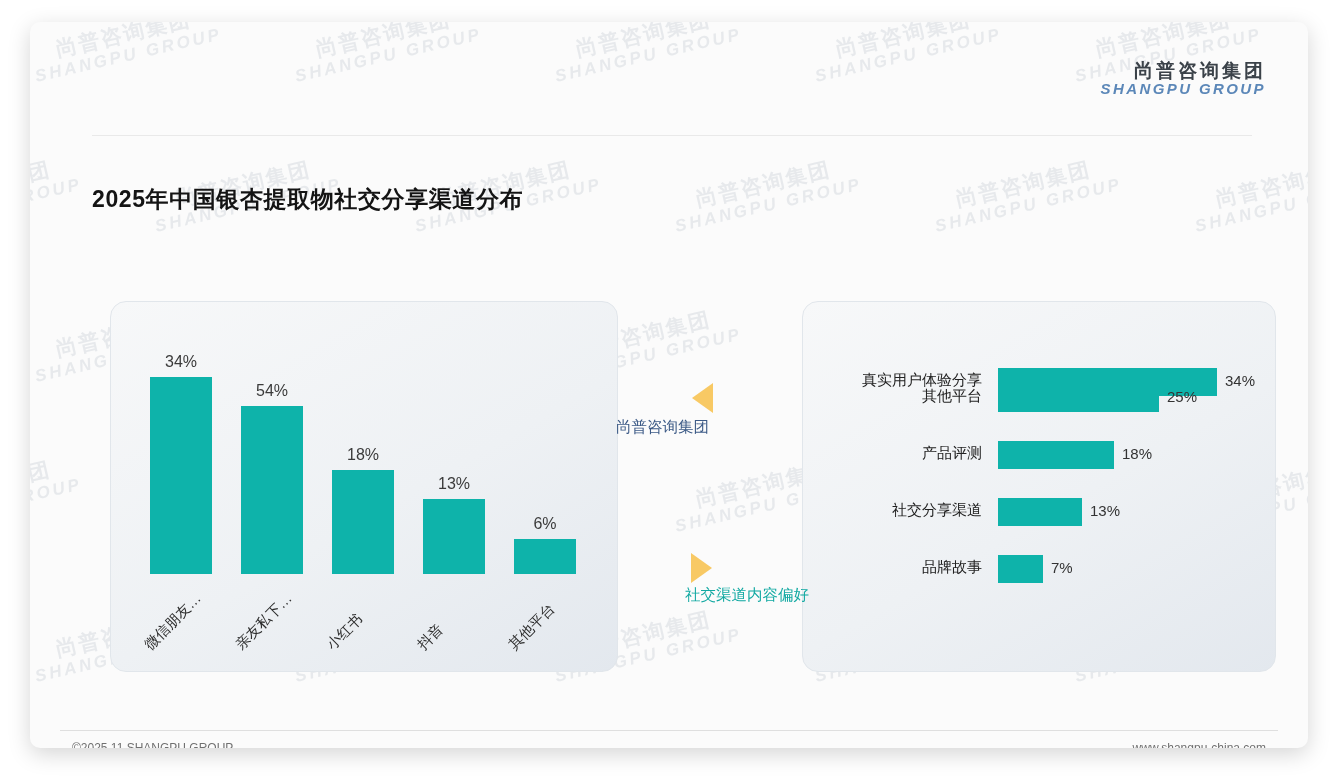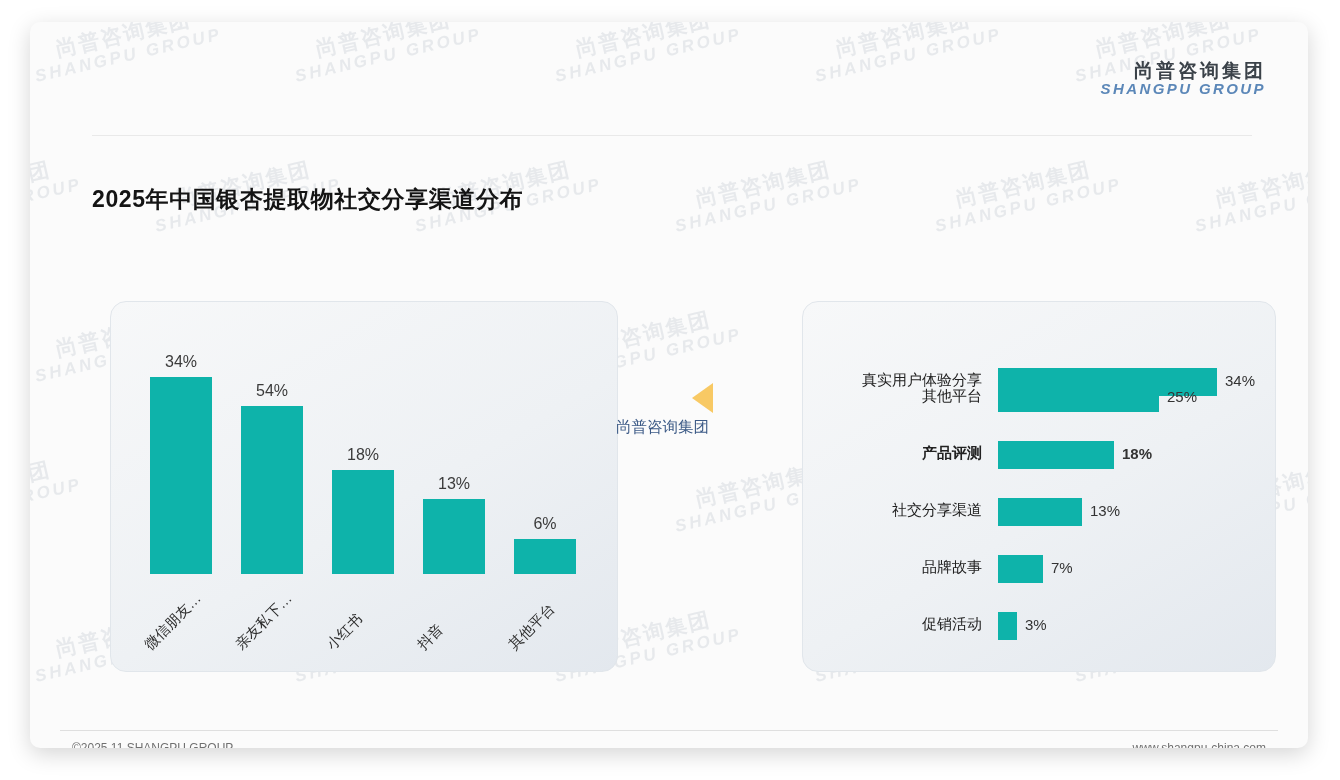--- a/index.html
+++ b/index.html
@@ -416,51 +416,52 @@
         <div class="col-lbl">其他平台</div>
       </div>
     </div>
 
   <div class="annot" id="annot-a">
     <div class="tri-wrap">
         <div class="tri-left"></div>
       </div>
     <div class="atext">尚普咨询集团</div>
   </div>
+  <div class="annot" id="annot-b">
+    <div class="tri-wrap">
+        <div class="tri-right"></div>
+      </div>
+    <div class="atext">社交渠道内容偏好</div>
+  </div>
 
   <div id="bar-chart">
       <div class="bar-row" style="top: 38px; margin-top: 28px;">
         <div class="bar-cat">真实用户体验分享</div>
         <div class="bar-fill" style="width: 219px; background: rgb(14, 179, 170);"></div>
         <div class="bar-val" style="left: 423px;">34%</div>
       </div>
       <div class="bar-row" style="top: 82px;">
         <div class="bar-cat">其他平台</div>
         <div class="bar-fill" style="width: 161px; background: rgb(14, 179, 170);"></div>
         <div class="bar-val" style="left: 365px;">25%</div>
       </div>
-      <div class="bar-row" style="top: 139px; font-weight: bold;">
+      <div class="bar-row" style="top: 139px;">
         <div class="bar-cat">产品评测</div>
         <div class="bar-fill" style="width: 116px; background: rgb(14, 179, 170);"></div>
         <div class="bar-val" style="left: 320px;">18%</div>
       </div>
       <div class="bar-row" style="top: 196px;">
         <div class="bar-cat">社交分享渠道</div>
         <div class="bar-fill" style="width: 84px; background: rgb(14, 179, 170);"></div>
         <div class="bar-val" style="left: 288px;">13%</div>
       </div>
       <div class="bar-row" style="top: 253px;">
         <div class="bar-cat">品牌故事</div>
         <div class="bar-fill" style="width: 45px; background: rgb(14, 179, 170);"></div>
         <div class="bar-val" style="left: 249px;">7%</div>
       </div>
-      <div class="bar-row" style="top: 310px;">
-        <div class="bar-cat">促销活动</div>
-        <div class="bar-fill" style="width: 19px; background: rgb(14, 179, 170);"></div>
-        <div class="bar-val" style="left: 223px;">3%</div>
-      </div>
     </div>
 
   <div class="foot-divider"></div>
   <div class="foot-left">©2025.11 SHANGPU GROUP</div>
   <div class="foot-right">www.shangpu-china.com</div>
 
 </div>
 
 </body></html>

